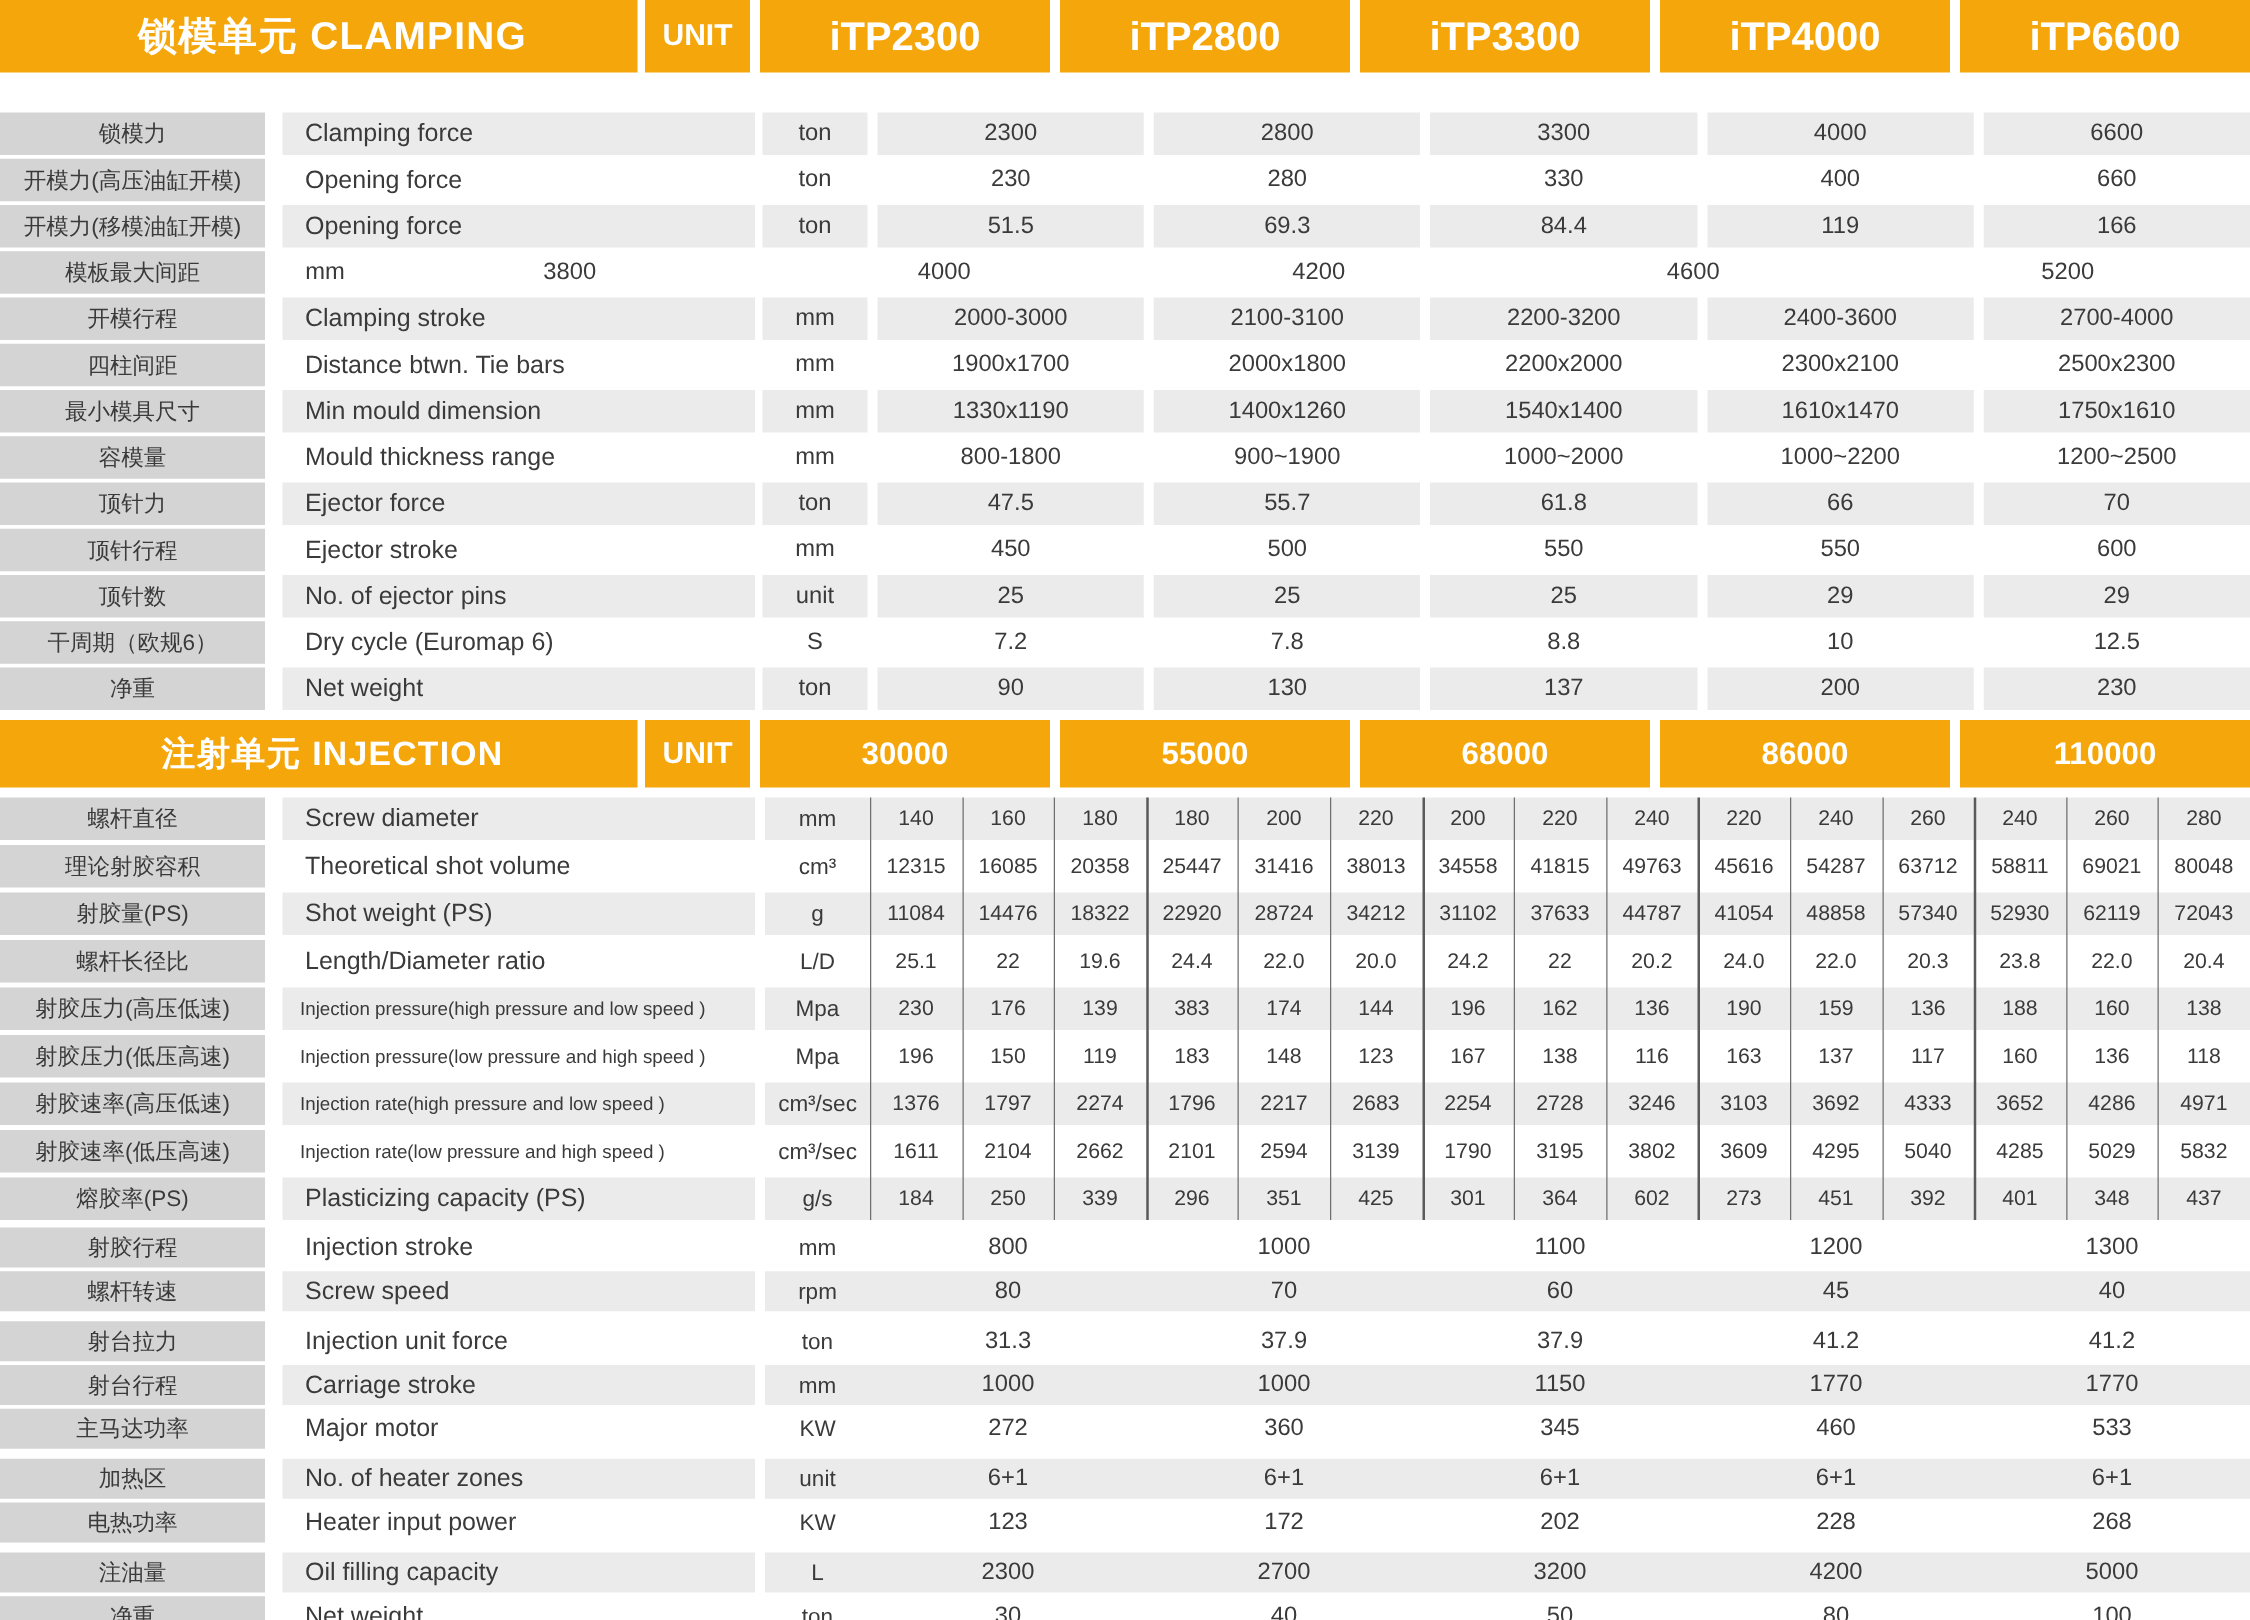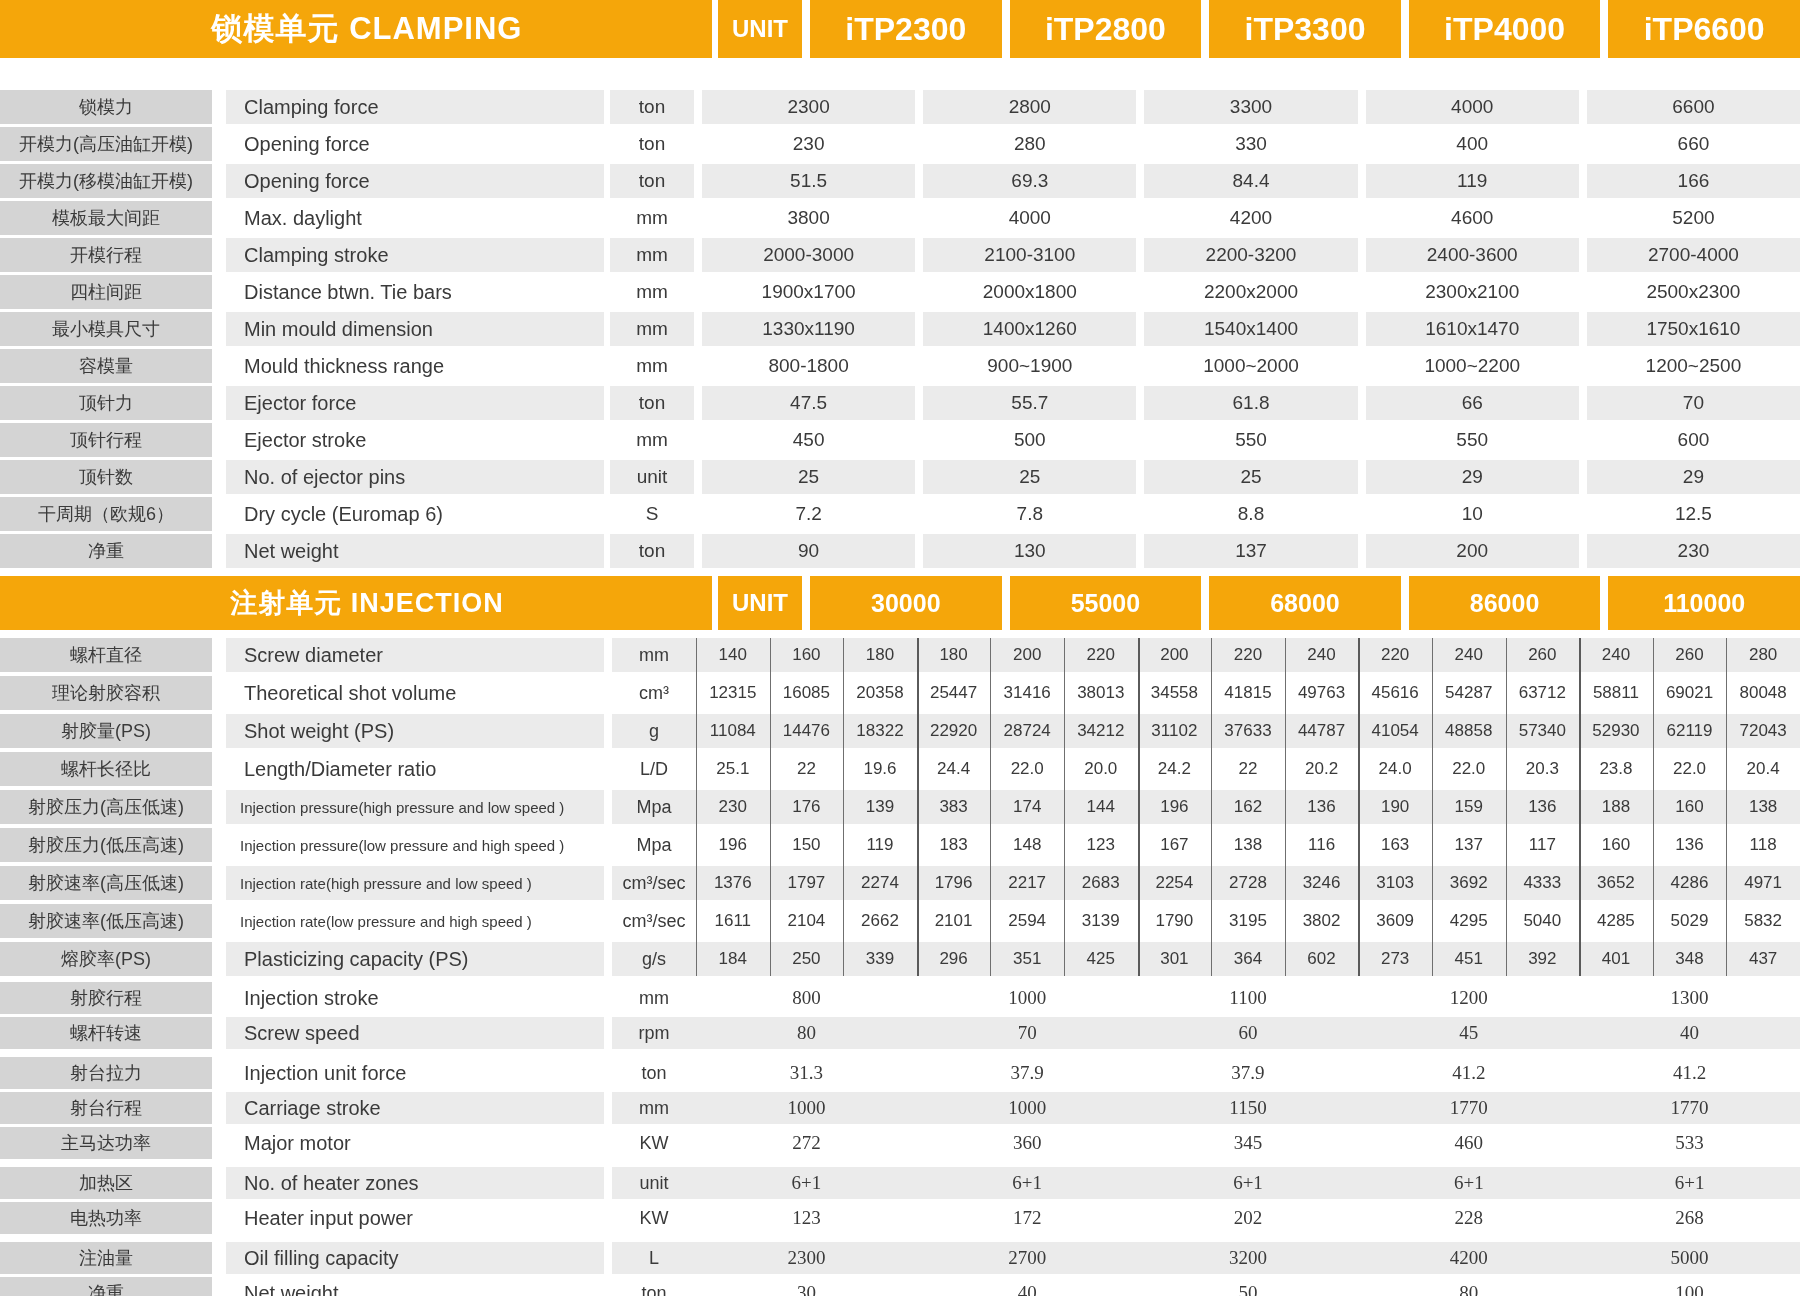--- a/index.html
+++ b/index.html
@@ -5,42 +5,42 @@
   :root{ --orange:#F5A60A; --rowgray:#EBEBEB; --cngray:#D4D4D4; --ink:#3a3a3a; --line:#6f6f6f; }
   *{box-sizing:border-box;}
   html,body{margin:0;padding:0;}
   body{
     width:1800px;height:1296px;overflow:hidden;background:#fff;
     font-family:"Liberation Sans","DejaVu Sans",sans-serif;color:var(--ink);
   }
   
   .hdr{display:flex;height:58px;margin-bottom:5px;}
   .hdr>div{background:var(--orange);color:#fff;font-weight:bold;display:flex;align-items:center;justify-content:center;}
-  .hdr-title{width:712px;justify-content:flex-start;padding-left:22px;font-size:31px;letter-spacing:1px;}
+  .hdr-title{width:510px;justify-content:flex-start;padding-left:22px;font-size:31px;letter-spacing:1px;}
   .hdr.inj{height:54px;margin-bottom:8px;border-radius:13px;}
   .hdr.inj .hdr-title{font-size:27px;}
   .hdr-unit{width:84px;margin-left:6px;font-size:24px;}
   .hdr-model{flex:1;margin-left:8px;font-size:32px;}
   .hdr.inj .hdr-model{font-size:25px;}
   
   .row{display:flex;height:34px;}
   #clamping-rows{margin-bottom:8px;margin-top:32px;}
   #clamping-rows .row:not(:last-child){margin-bottom:3px;}
   .cn{width:212px;background:var(--cngray);display:flex;align-items:center;justify-content:center;font-size:18px;}
   .en{width:378px;margin-left:14px;padding-left:18px;display:flex;align-items:center;font-size:20px;}
   .unit{width:84px;margin-left:6px;display:flex;align-items:center;justify-content:center;font-size:19px;}
   .val{flex:1;margin-left:8px;display:flex;align-items:center;justify-content:center;font-size:19px;}
   .row.odd .en,.row.odd .unit,.row.odd .val,.row.odd .strip{background:var(--rowgray);}
   .row.even .en,.row.even .unit,.row.even .val,.row.even .strip{background:#fff;}
   .en.small{font-size:15px;padding-left:14px;}
   
   .strip{flex:1;margin-left:8px;display:flex;}
   .unit-in{width:84px;display:flex;align-items:center;justify-content:center;font-size:18px;}
   .sub{flex:1;display:flex;align-items:center;justify-content:center;font-size:17px;}
-  .grp{flex:1;display:flex;align-items:center;justify-content:center;font-size:19px;font-family:Liberation Serif, serif;}
+  .grp{flex:1;display:flex;align-items:center;justify-content:center;font-size:19px;}
   #inj-multi-block{position:relative;margin-bottom:6px;}
   #inj-multi-block .row:not(:last-child){margin-bottom:4px;text-align:center;}
   #inj-single-rows .row{height:32px;}
   #inj-single-rows .row:not(:last-child){margin-bottom:3px;}
   #inj-single-rows .row.gap{margin-top:8px;}
   .vline{position:absolute;top:0;bottom:0;width:1px;background:var(--line);z-index:3;}
   .vline.major{width:2px;background:#5a5a5a;}
 </style>
 </head>
 <body>
@@ -81,21 +81,20 @@
       <div class="en">Opening force</div>
       <div class="unit">ton</div>
       <div class="val">51.5</div>
       <div class="val">69.3</div>
       <div class="val">84.4</div>
       <div class="val">119</div>
       <div class="val">166</div>
     </div>
     <div class="row even">
       <div class="cn">模板最大间距</div>
-      <div class="en">Max. daylight</div>
       <div class="unit">mm</div>
       <div class="val">3800</div>
       <div class="val">4000</div>
       <div class="val">4200</div>
       <div class="val">4600</div>
       <div class="val">5200</div>
     </div>
     <div class="row odd">
       <div class="cn">开模行程</div>
       <div class="en">Clamping stroke</div>

